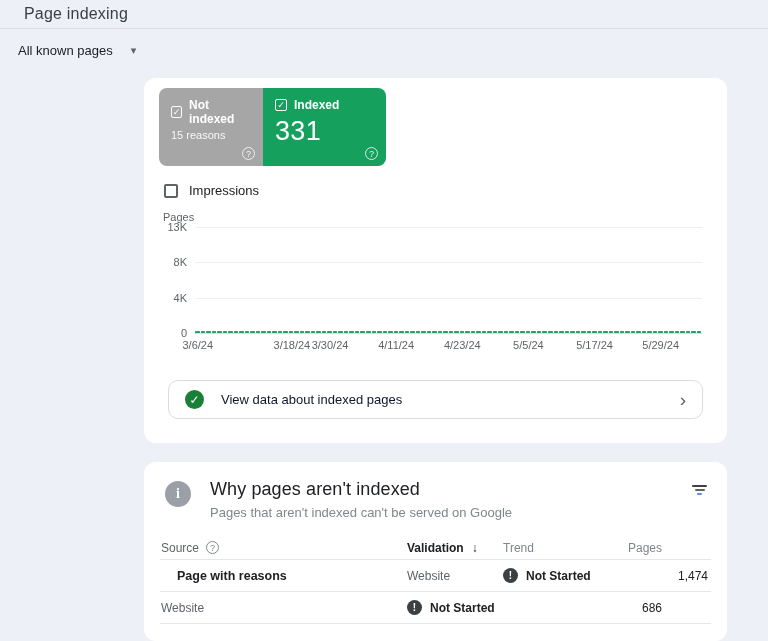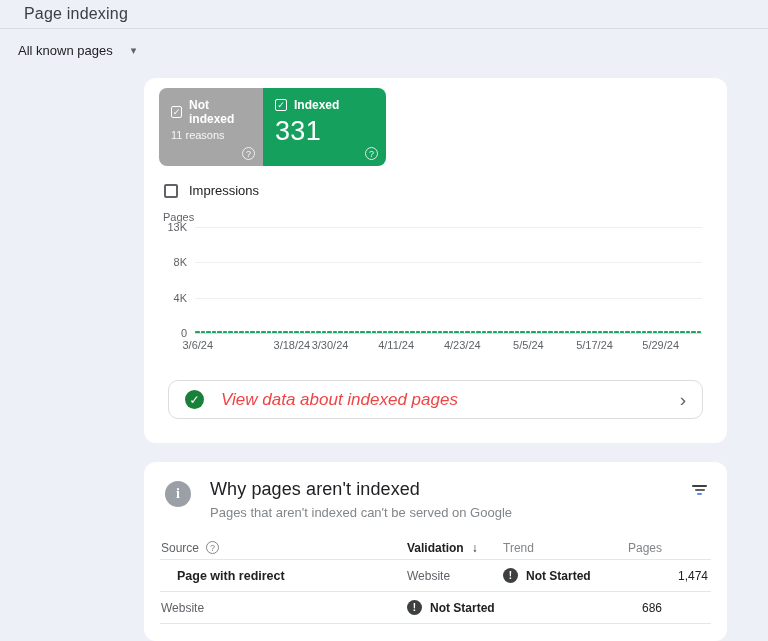--- a/index.html
+++ b/index.html
@@ -45,21 +45,21 @@
   .bars { position:absolute; left:0; right:0; top:0; bottom:0; display:flex; align-items:flex-end; gap:1px; }
   .bar { flex:1; display:flex; flex-direction:column; justify-content:flex-end; }
   .seg-idx { background:#21a366; border-radius:1px 1px 0 0; }
   .seg-not { background:#c4c4c4; }
   .xlabels { position:relative; height:16px; margin:6px 10px 0 36px; }
   .xlabels span { position:absolute; transform:translateX(-50%); font-size:11px; color:#5f6368; white-space:nowrap; }
 
   
   .view-row { margin:25px 9px 0; height:39px; border:1px solid #dadce0; border-radius:10px; display:flex; align-items:center; padding:0 16px; gap:17px; cursor:pointer; background:#fff; }
   .check-circ { width:19px; height:19px; border-radius:50%; background:#188038; color:#fff; font-size:12px; display:flex; align-items:center; justify-content:center; }
-  .view-label { font-size:17px; color:#ef4444;font-style:italic; }
+  .view-label { font-size:13px; color:#0f172a; }
   .chevron { margin-left:auto; font-size:19px; color:#5f6368; line-height:1; }
 
   
   .card2 { margin-top:19px; height:179px; padding:17px 16px 0; overflow:hidden; }
   .sec-head { display:flex; align-items:flex-start; }
   .info-circ { width:26px; height:26px; border-radius:50%; background:#9aa0a6; color:#fff; font-size:14px; font-weight:700; display:flex; align-items:center; justify-content:center; margin:2px 19px 0 5px; font-family:"Liberation Serif",serif; }
   .sec-title { font-size:18px; color:#202124; letter-spacing:.1px; }
   .sec-sub { font-size:13px; color:#80868b; margin-top:5px; }
   .filter-icon { margin-left:auto; margin-top:6px; margin-right:4px; display:flex; flex-direction:column; align-items:center; gap:2px; cursor:pointer; }
   .filter-icon i { display:block; height:2px; border-radius:1px; }
@@ -101,21 +101,21 @@
   </button>
 </div>
 
 <div class="card card1">
   <div class="stat-row">
     <div class="stat-card stat-gray">
       <div class="stat-top">
         <span class="cbx-white">✓</span>
         <span class="stat-label">Not indexed</span>
       </div>
-      <div class="stat-sub">11 reasons</div>
+      <div class="stat-sub">15 reasons</div>
       <span class="help-circ">?</span>
     </div>
     <div class="stat-card stat-green">
       <div class="stat-top">
         <span class="cbx-white">✓</span>
         <span class="stat-label">Indexed</span>
       </div>
       <div class="stat-value">331</div>
       <span class="help-circ">?</span>
     </div>
@@ -553,21 +553,21 @@
       </span>
       <span class="c-valid">
         <span>Validation</span>
         <span class="sort-arrow">↓</span>
       </span>
       <span class="c-trend">Trend</span>
       <span class="c-pages">Pages</span>
     </div>
 
     <div class="tr row">
-      <span class="c-reason">Page with redirect</span>
+      <span class="c-reason">Page with reasons</span>
       <span class="c-source">Website</span>
       <span class="c-valid">
         <span class="badge">!</span>
         <span class="valid-txt">Not Started</span>
       </span>
       <span class="c-trend"><span class="trend-line"></span></span>
       <span class="c-pages">1,474</span>
     </div>
 
     <div class="tr row">

